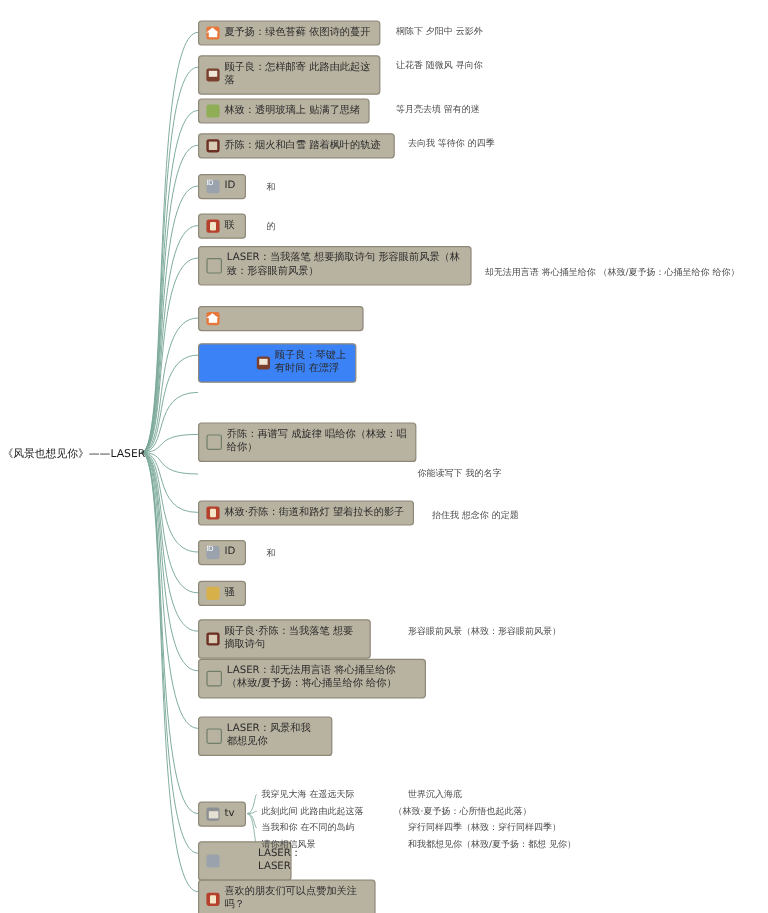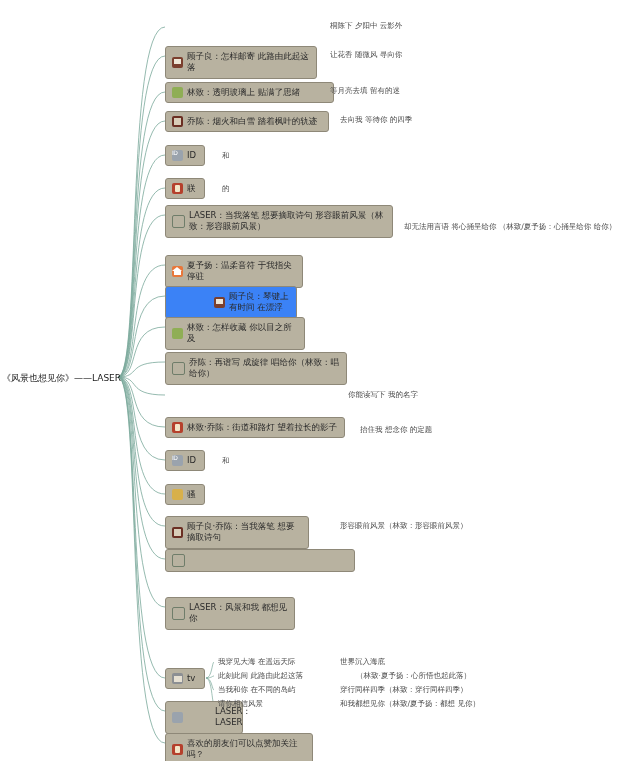--- a/index.html
+++ b/index.html
@@ -88,27 +88,31 @@
       <path d="M118,377 C141.5,377 125,607 165,607" fill="none" stroke="#7aa89a" stroke-width="0.8"></path>
       <path d="M118,377 C141.5,377 125,678 165,678" fill="none" stroke="#7aa89a" stroke-width="0.8"></path>
       <path d="M118,377 C141.5,377 125,711 165,711" fill="none" stroke="#7aa89a" stroke-width="0.8"></path>
       <path d="M118,377 C141.5,377 125,743 165,743" fill="none" stroke="#7aa89a" stroke-width="0.8"></path>
       <path d="M206,678 C212,678 212,662 214,662" fill="none" stroke="#7aa89a" stroke-width="0.7"></path>
       <path d="M206,678 C212,678 212,676 214,676" fill="none" stroke="#7aa89a" stroke-width="0.7"></path>
       <path d="M206,678 C212,678 212,690 214,690" fill="none" stroke="#7aa89a" stroke-width="0.7"></path>
       <path d="M206,678 C212,678 212,704 214,704" fill="none" stroke="#7aa89a" stroke-width="0.7"></path>
     </svg>
   <div class="root" style="left: 2px; top: 372px;">《风景也想见你》——LASER</div>
+<div class="node" style="left: 165px; top: 17px; width: 152px; background: rgb(184, 178, 160); border: 1px solid rgb(142, 136, 120);">
+      <span class="glyph g-house"></span>
+      <span class="txt">夏予扬：绿色苔藓 依图诗的蔓开</span>
+    </div>
     <div class="plain" style="left: 330px; top: 21px;">桐陈下 夕阳中 云影外</div>
     <div class="node" style="left: 165px; top: 46px; width: 152px; background: rgb(184, 178, 160); border: 1px solid rgb(142, 136, 120);">
       <span class="glyph g-flag"></span>
       <span class="txt">顾子良：怎样邮寄 此路由此起这落</span>
     </div>
     <div class="plain" style="left: 330px; top: 50px;">让花香 随微风 寻向你</div>
-    <div class="node" style="left: 165px; top: 82px; width: 169px; background: rgb(184, 178, 160); border: 1px solid rgb(142, 136, 120);">
+    <div class="node" style="left: 165px; top: 82px; width: 143px; background: rgb(184, 178, 160); border: 1px solid rgb(142, 136, 120);">
       <span class="glyph g-leaf"></span>
       <span class="txt">林致：透明玻璃上 贴满了思绪</span>
     </div>
     <div class="plain" style="left: 330px; top: 86px;">等月亮去填 留有的迷</div>
     <div class="node" style="left: 165px; top: 111px; width: 164px; background: rgb(184, 178, 160); border: 1px solid rgb(142, 136, 120);">
       <span class="glyph g-dark"></span>
       <span class="txt">乔陈：烟火和白雪 踏着枫叶的轨迹</span>
     </div>
     <div class="plain" style="left: 340px; top: 115px;">去向我 等待你 的四季</div>
     <div class="node" style="left: 165px; top: 145px; width: 40px; background: rgb(184, 178, 160); border: 1px solid rgb(142, 136, 120);">
@@ -121,29 +125,24 @@
       <span class="txt">联</span>
     </div>
     <div class="plain" style="left: 222px; top: 184px;">的</div>
     <div class="node" style="left: 165px; top: 205px; width: 228px; background: rgb(184, 178, 160); border: 1px solid rgb(142, 136, 120);">
       <span class="glyph g-circle"></span>
       <span class="txt">LASER：当我落笔 想要摘取诗句 形容眼前风景（林致：形容眼前风景）</span>
     </div>
     <div class="plain" style="left: 404px; top: 222px;">却无法用言语 将心捅呈给你 （林致/夏予扬：心捅呈给你 给你）</div>
     <div class="node" style="left: 165px; top: 255px; width: 138px; background: rgb(184, 178, 160); border: 1px solid rgb(142, 136, 120);">
       <span class="glyph g-house"></span>
-      <span class="txt">夏予扬：温柔音符 于我指尖停驻</span>
     </div>
     <div class="node" style="left: 165px; top: 286px; width: 132px; background: #3b82f6; border: 1px solid rgb(142, 136, 120); padding-left: 48px;">
       <span class="glyph g-flag"></span>
       <span class="txt">顾子良：琴键上 有时间 在漂浮</span>
-    </div>
-    <div class="node" style="left: 165px; top: 317px; width: 140px; background: rgb(184, 178, 160); border: 1px solid rgb(142, 136, 120);">
-      <span class="glyph g-leaf"></span>
-      <span class="txt">林致：怎样收藏 你以目之所及</span>
     </div>
     <div class="node" style="left: 165px; top: 352px; width: 182px; background: rgb(184, 178, 160); border: 1px solid rgb(142, 136, 120);">
       <span class="glyph g-circle"></span>
       <span class="txt">乔陈：再谱写 成旋律 唱给你（林致：唱给你）</span>
     </div>
     <div class="plain" style="left: 348px; top: 390px;">你能读写下 我的名字</div>
     <div class="node" style="left: 165px; top: 417px; width: 180px; background: rgb(184, 178, 160); border: 1px solid rgb(142, 136, 120);">
       <span class="glyph g-red"></span>
       <span class="txt">林致·乔陈：街道和路灯 望着拉长的影子</span>
     </div>
@@ -157,38 +156,39 @@
       <span class="glyph g-yellow"></span>
       <span class="txt">骚</span>
     </div>
     <div class="node" style="left: 165px; top: 516px; width: 144px; background: rgb(184, 178, 160); border: 1px solid rgb(142, 136, 120);">
       <span class="glyph g-dark"></span>
       <span class="txt">顾子良·乔陈：当我落笔 想要摘取诗句</span>
     </div>
     <div class="plain" style="left: 340px; top: 521px;">形容眼前风景（林致：形容眼前风景）</div>
     <div class="node" style="left: 165px; top: 549px; width: 190px; background: rgb(184, 178, 160); border: 1px solid rgb(142, 136, 120);">
       <span class="glyph g-circle"></span>
+      <span class="txt">LASER：却无法用言语 将心捅呈给你 （林致/夏予扬：将心捅呈给你 给你）</span>
     </div>
-    <div class="node" style="left: 165px; top: 597px; width: 130px; background: rgb(184, 178, 160); border: 1px solid rgb(142, 136, 120);">
+    <div class="node" style="left: 165px; top: 597px; width: 112px; background: rgb(184, 178, 160); border: 1px solid rgb(142, 136, 120);">
       <span class="glyph g-circle"></span>
       <span class="txt">LASER：风景和我 都想见你</span>
     </div>
     <div class="node" style="left: 165px; top: 668px; width: 40px; background: rgb(184, 178, 160); border: 1px solid rgb(142, 136, 120);">
       <span class="glyph g-tv"></span>
       <span class="txt">tv</span>
     </div>
     <div class="node" style="left: 165px; top: 701px; width: 78px; background: rgb(184, 178, 160); border: 1px solid rgb(142, 136, 120); gap: 32px;">
       <span class="glyph g-dot"></span>
       <span class="txt">LASER：LASER</span>
     </div>
     <div class="node" style="left: 165px; top: 733px; width: 148px; background: rgb(184, 178, 160); border: 1px solid rgb(142, 136, 120);">
       <span class="glyph g-red"></span>
       <span class="txt">喜欢的朋友们可以点赞加关注吗？</span>
     </div>
     <div class="plain" style="left: 218px; top: 657px;">我穿见大海 在遥远天际</div>
     <div class="plain" style="left: 340px; top: 657px; text-align: center;">世界沉入海底</div>
     <div class="plain" style="left: 218px; top: 671px;">此刻此间 此路由此起这落</div>
-    <div class="plain" style="left: 356px; top: 671px;">（林致·夏予扬：心所悟也起此落）</div>
+    <div class="plain" style="left: 328px; top: 671px;">（林致·夏予扬：心所悟也起此落）</div>
     <div class="plain" style="left: 218px; top: 685px;">当我和你 在不同的岛屿</div>
     <div class="plain" style="left: 340px; top: 685px;">穿行同样四季（林致：穿行同样四季）</div>
     <div class="plain" style="left: 218px; top: 699px;">请你相信风景</div>
     <div class="plain" style="left: 340px; top: 699px;">和我都想见你（林致/夏予扬：都想 见你）</div>
   </div>
 
 </body></html>

